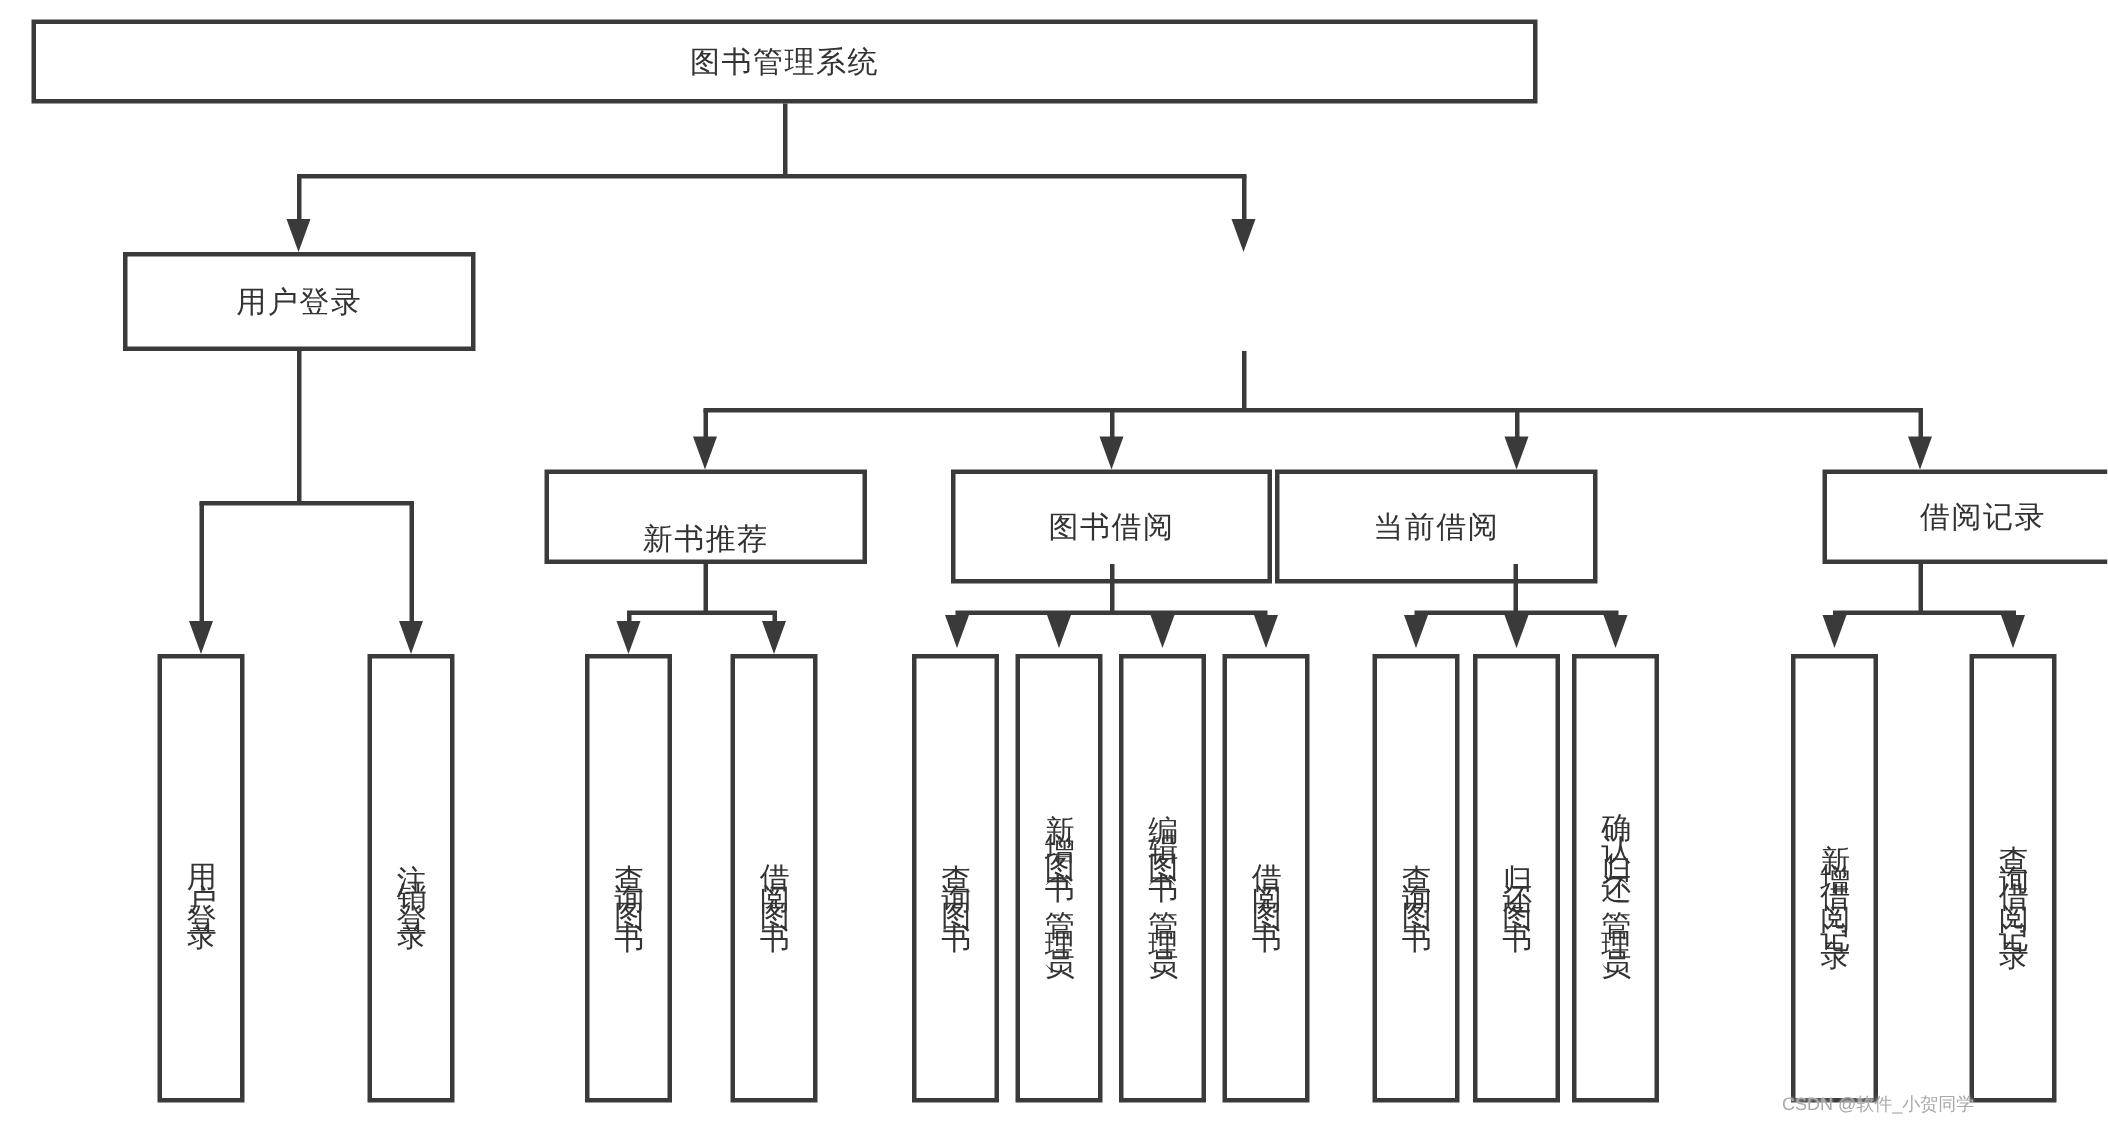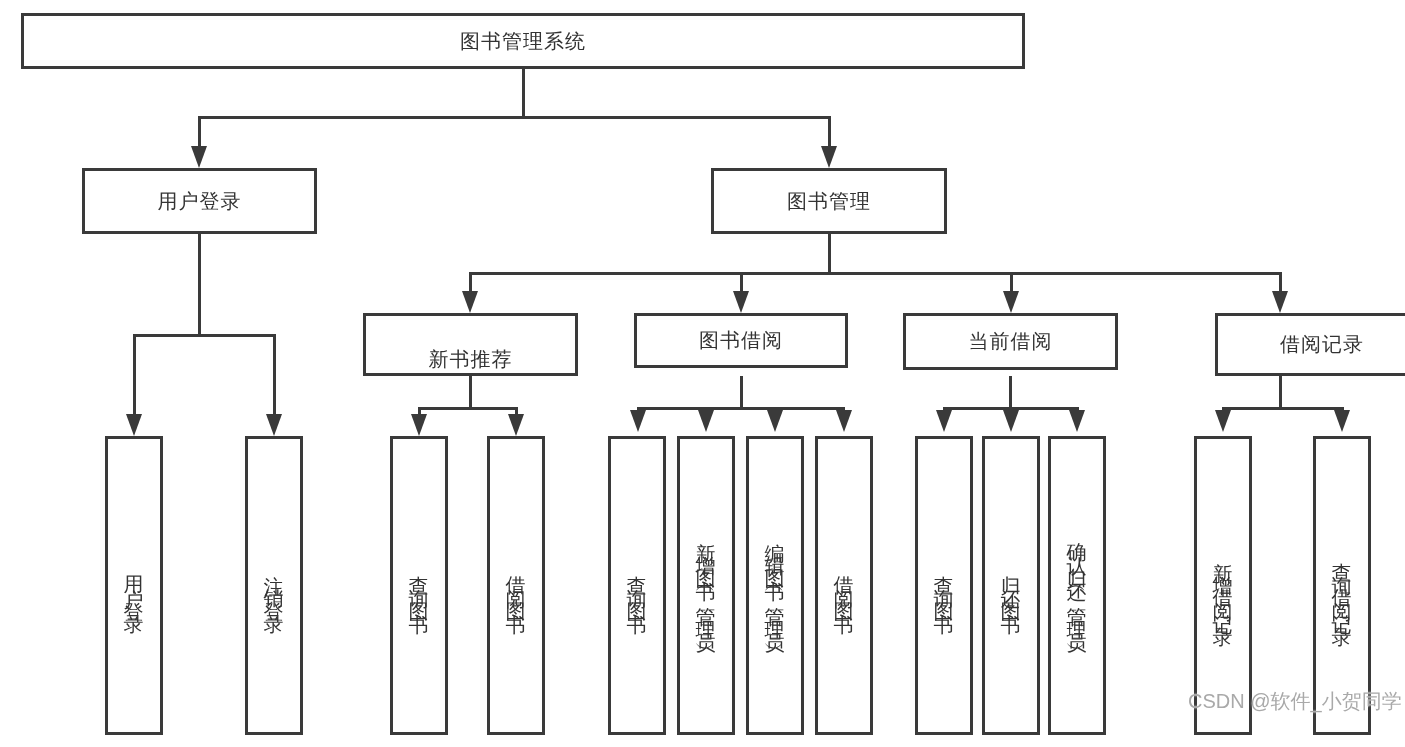--- a/index.html
+++ b/index.html
@@ -23,50 +23,47 @@
   }
   .vl,.hl{position:absolute;background:#3a3a3a;}
   .vl{width:3px;}
   .hl{height:3px;}
   .arrow{
     position:absolute;width:0;height:0;
     border-left:8px solid transparent;border-right:8px solid transparent;
     border-top:22px solid #3a3a3a;
   }
   .watermark{
-    position:absolute;left:1188px;top:688px;font-size:20px;color:#a9a9a9;
+    position:absolute;left:1188px;top:728px;font-size:12px;color:#a9a9a9;
     text-shadow:0 0 2px #fff;white-space:nowrap;
   }
 </style>
 </head>
 <body>
 
 <div id="stage">
 
   <div class="box" style="left:21px;top:13px;width:1004px;height:56px;">
     <span>图书管理系统</span>
   </div>
 
   <div class="box" style="left:82px;top:168px;width:235px;height:66px;">
     <span>用户登录</span>
   </div>
 
-  <div class="box" style="left:711px;top:168px;width:236px;height:66px;">
-    <span>图书管理</span>
-  </div>
 
   <div class="box" style="left:363px;top:313px;width:215px;height:63px;align-items:flex-end;">
     <span>新书推荐</span>
   </div>
 
-  <div class="box" style="left:634px;top:313px;width:214px;height:55px;">
+  <div class="box" style="left:634px;top:313px;width:214px;height:76px;">
     <span>图书借阅</span>
   </div>
 
-  <div class="box" style="left:903px;top:313px;width:215px;height:57px;text-align:center;">
+  <div class="box" style="left:850px;top:313px;width:215px;height:76px;text-align:center;">
     <span>当前借阅</span>
   </div>
 
   <div class="box" style="left:1215px;top:313px;width:214px;height:63px;">
     <span>借阅记录</span>
   </div>
 
   <div class="vbox" style="left:105px;">
     <span>用户登录</span>
   </div>

